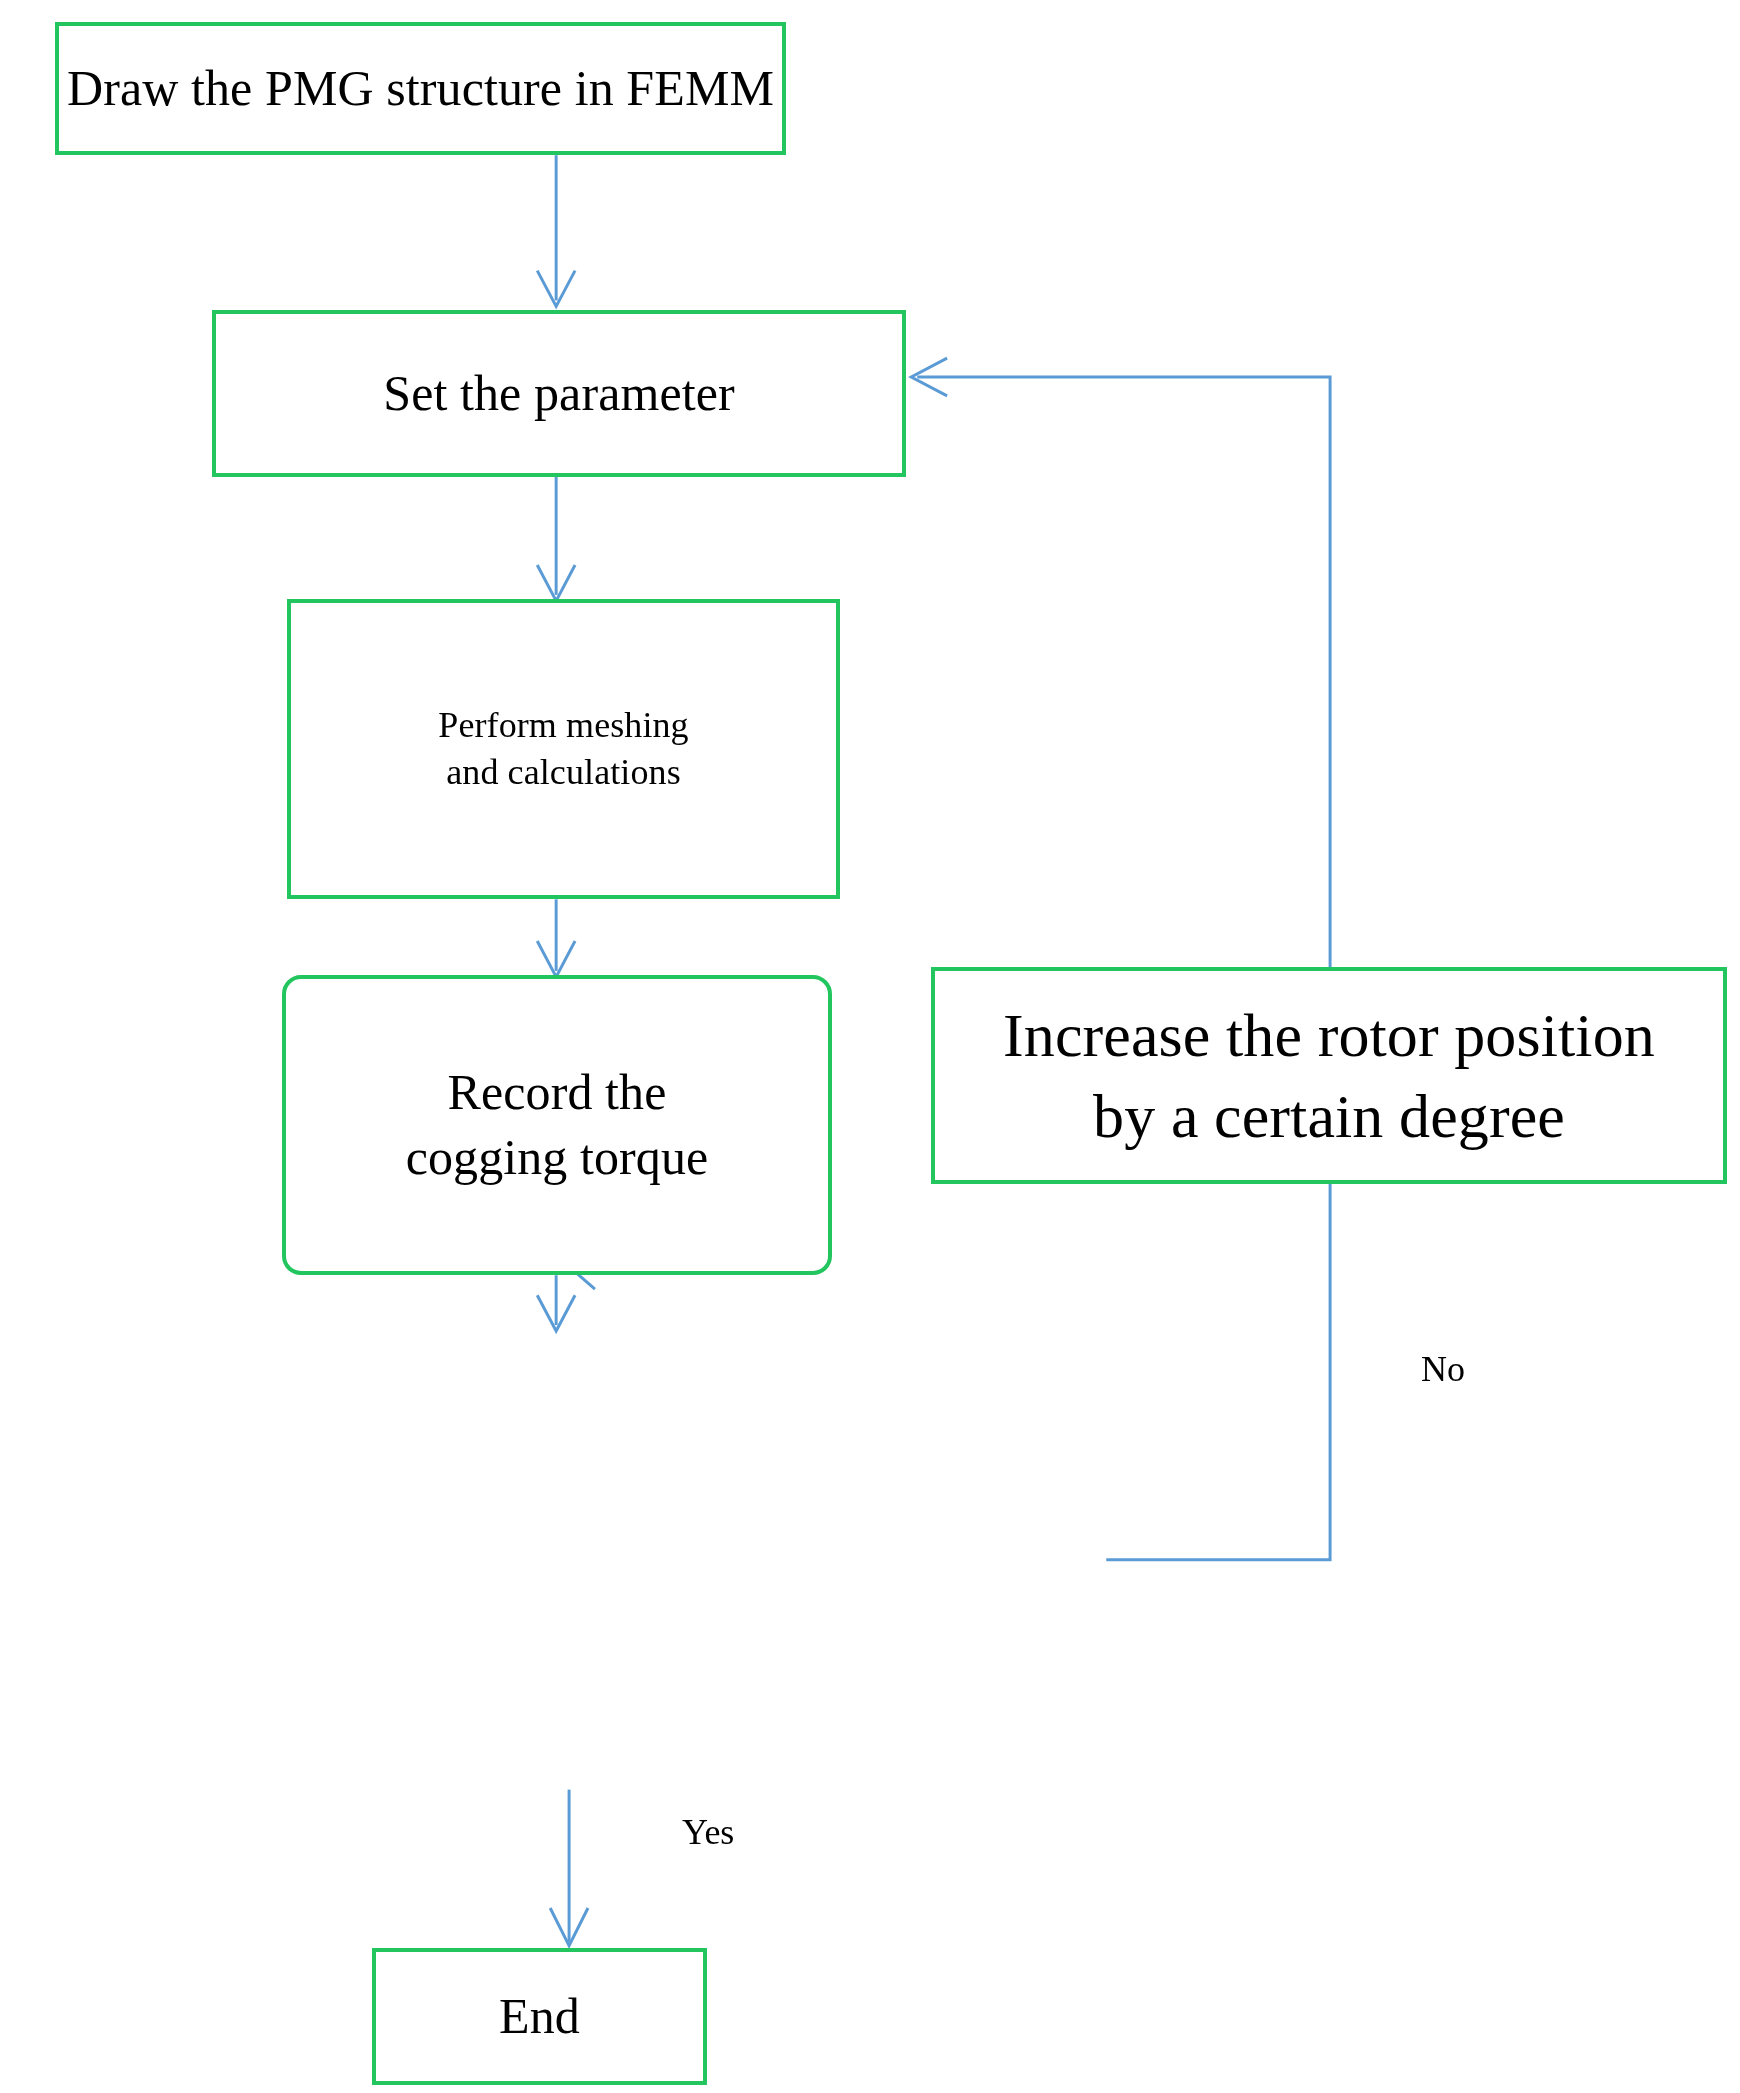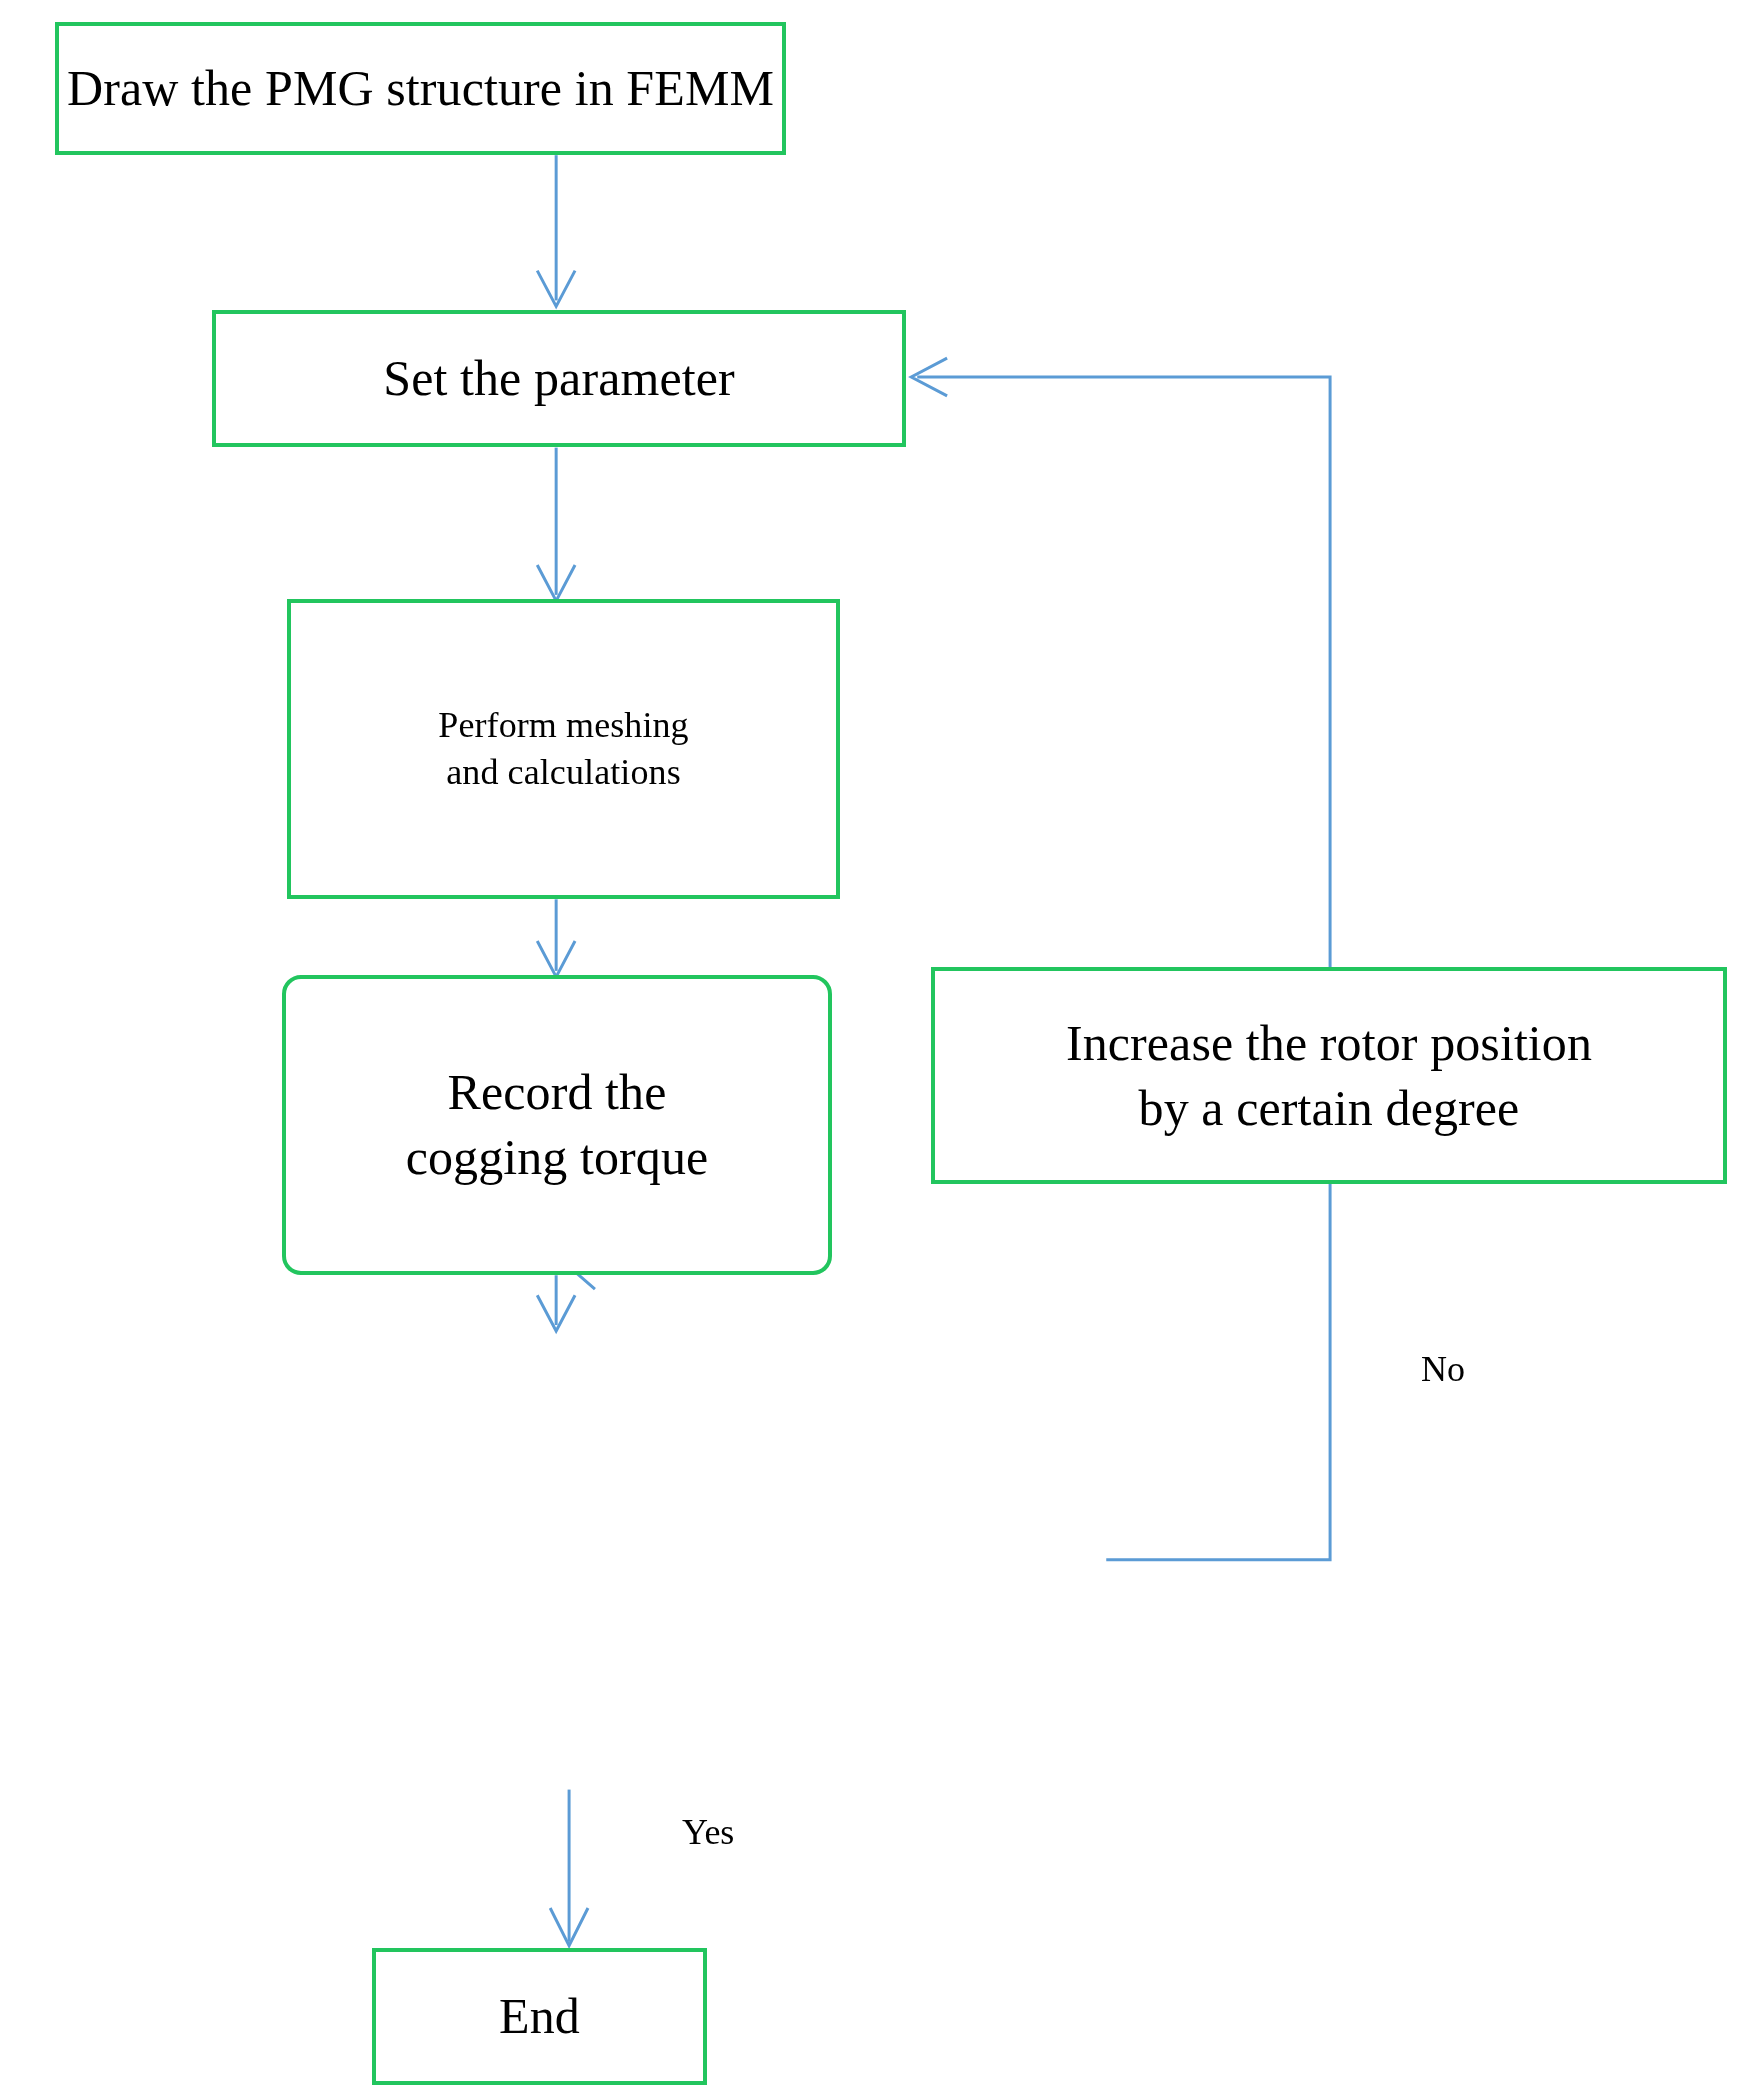--- a/index.html
+++ b/index.html
@@ -38,31 +38,31 @@
     font-family: "Liberation Serif", "DejaVu Serif", serif;
     color: #000000;
     line-height: 1.30;
     white-space: pre-line;
     letter-spacing: 0.1px;
   }
   
   #node-draw      { left: 55px;  top: 22px;   width: 731px;  height: 133px; }
   #node-draw .node-text   { font-size: 50px; }
 
-  #node-setparam  { left: 212px; top: 310px;  width: 694px;  height: 137px; }
+  #node-setparam  { left: 212px; top: 310px;  width: 694px;  height: 167px; }
   #node-setparam .node-text { font-size: 50px; }
 
   #node-mesh      { left: 287px; top: 599px;  width: 553px;  height: 300px; }
   #node-mesh .node-text   { font-size: 36px; }
 
   #node-record    { left: 282px; top: 975px;  width: 550px;  height: 300px; border-radius: 19px; }
   #node-record .node-text { font-size: 50px; }
 
   #node-increase  { left: 931px; top: 967px;  width: 796px;  height: 217px; }
-  #node-increase .node-text { font-size: 50px; }
+  #node-increase .node-text { font-size: 62px; }
 
   #node-end       { left: 372px; top: 1948px; width: 335px;  height: 137px; }
   #node-end .node-text    { font-size: 50px; }
 
   
   #node-decision {
     position: absolute;
     left: 30px;
     top: 1330px;
     width: 1079px;

